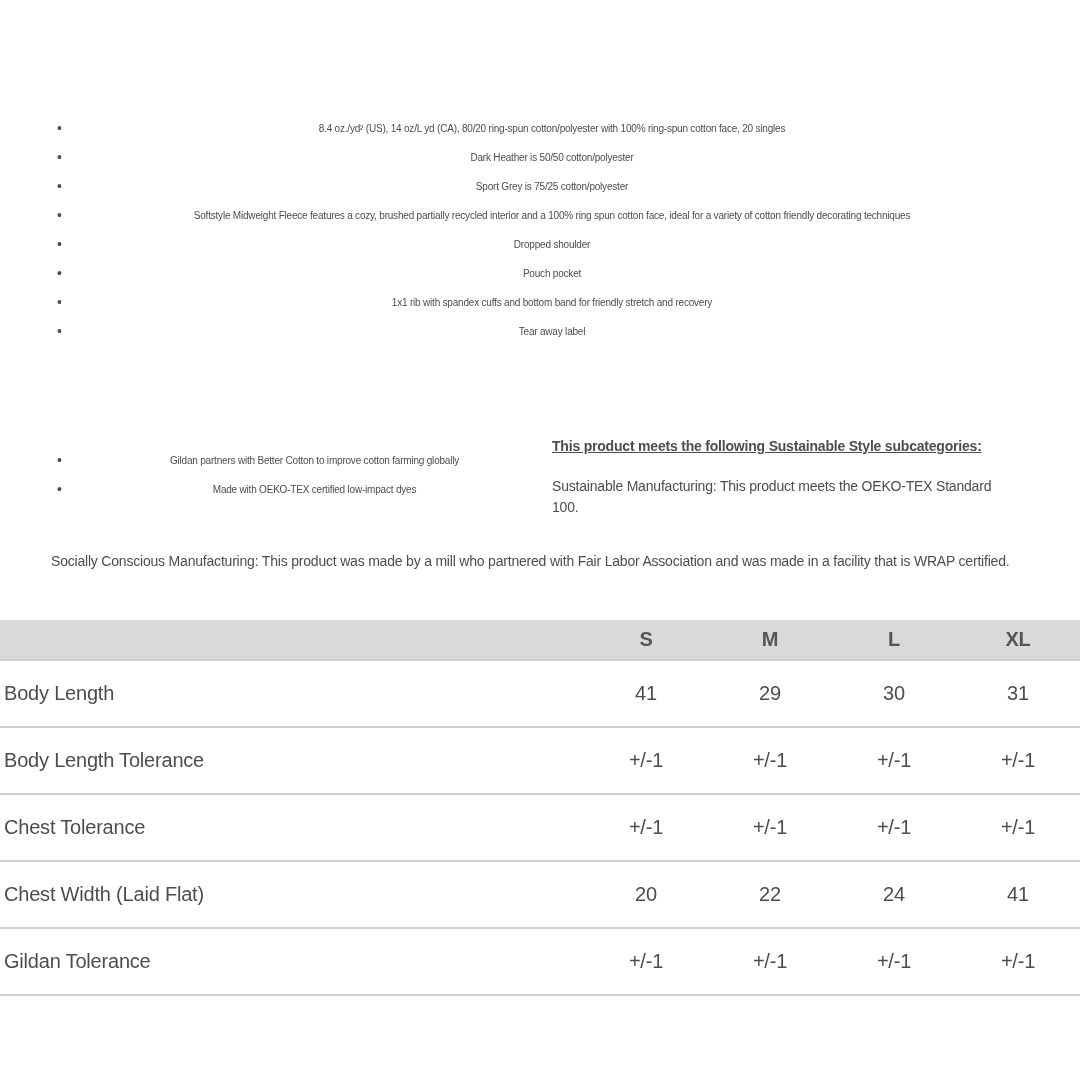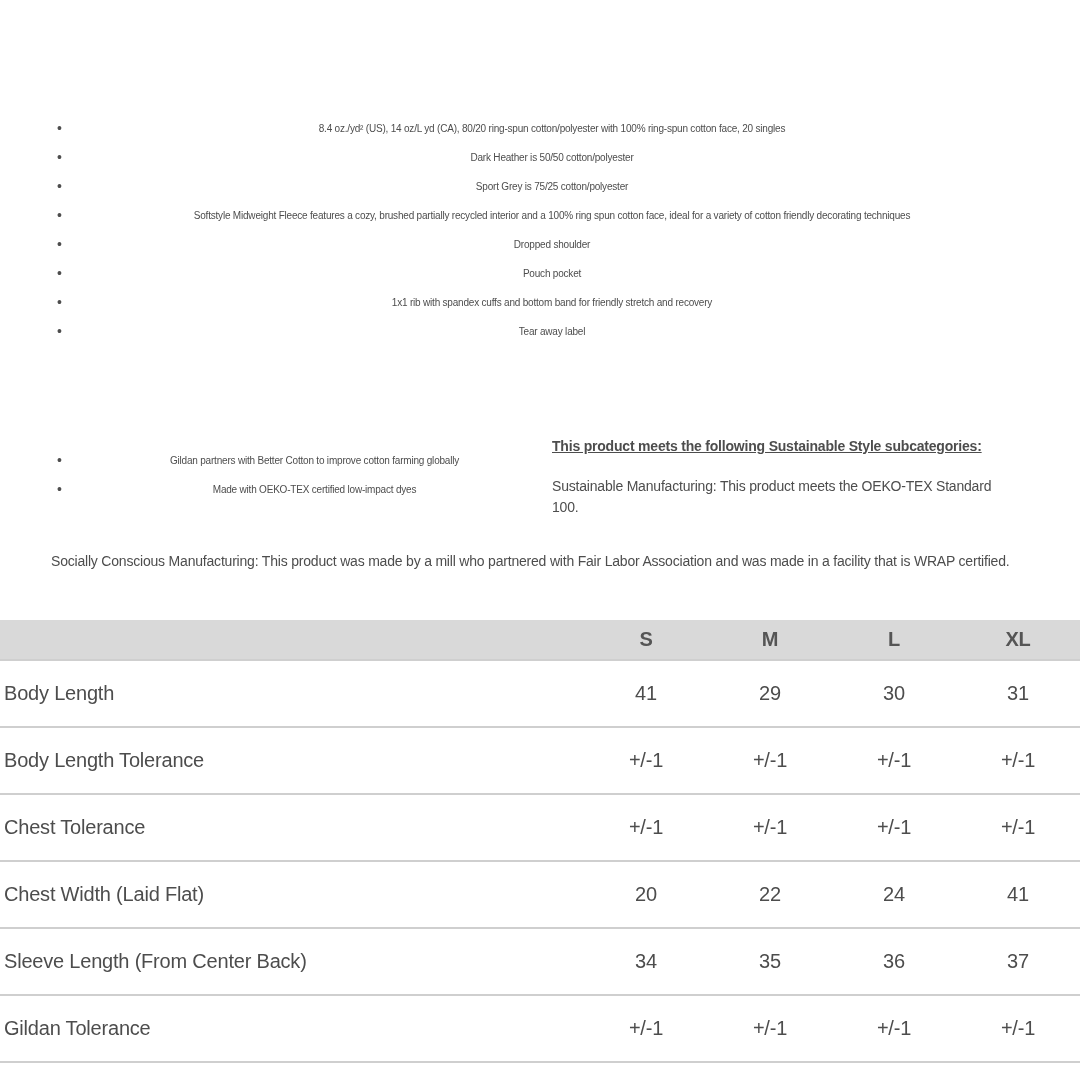--- a/index.html
+++ b/index.html
@@ -184,27 +184,20 @@
         <td>+/-1</td>
       </tr>
       <tr>
         <td class="row-label">Chest Width (Laid Flat)</td>
         <td>20</td>
         <td>22</td>
         <td>24</td>
         <td>41</td>
       </tr>
       <tr>
-        <td class="row-label">Sleeve Length (From Center Back)</td>
-        <td>34</td>
-        <td>35</td>
-        <td>36</td>
-        <td>37</td>
-      </tr>
-      <tr>
         <td class="row-label">Gildan Tolerance</td>
         <td>+/-1</td>
         <td>+/-1</td>
         <td>+/-1</td>
         <td>+/-1</td>
       </tr>
     </tbody>
   </table>
 </div>
 

